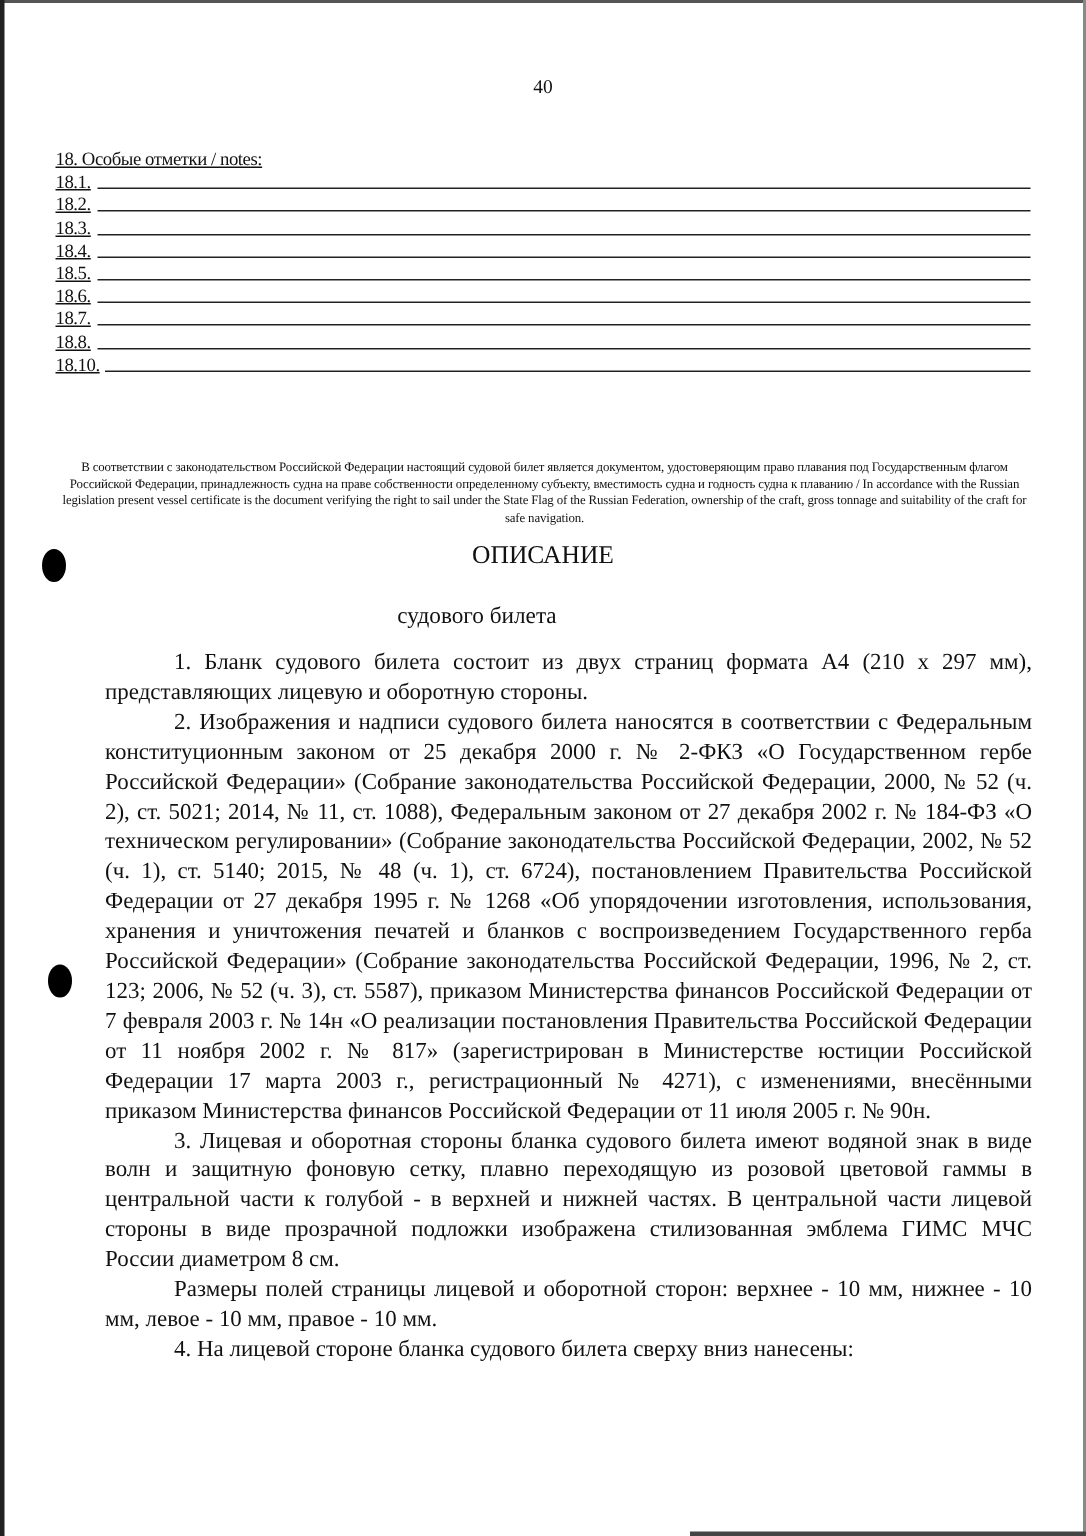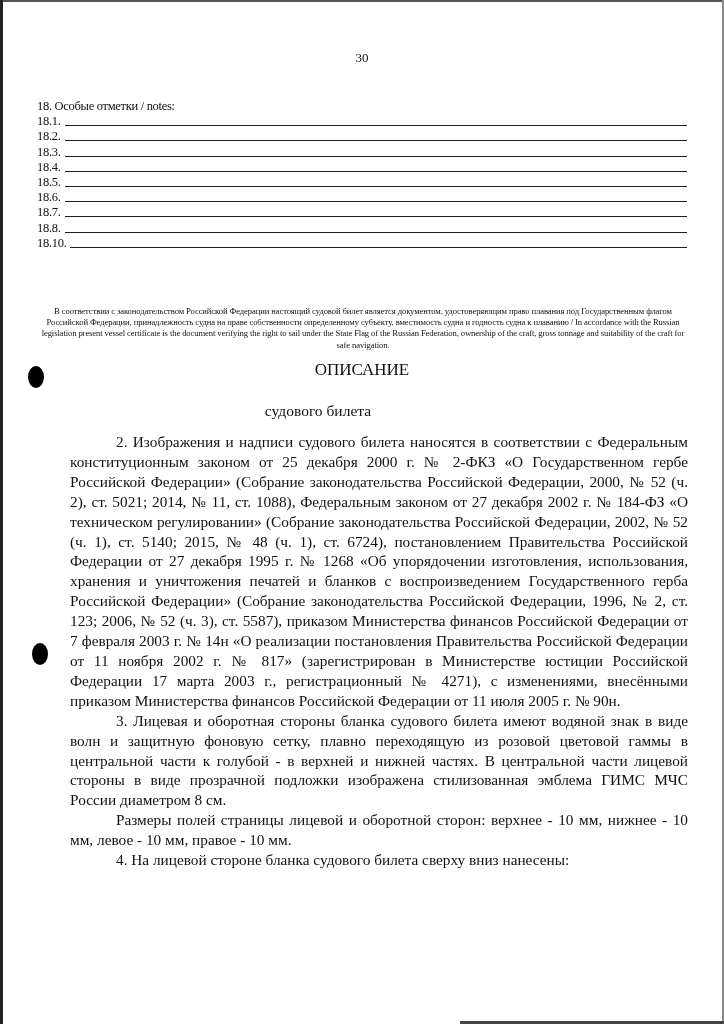--- a/index.html
+++ b/index.html
@@ -54,20 +54,21 @@
       font-size: 13px;
     }
     .notes {
       position: absolute;
       left: 37px;
       top: 99px;
       width: 650px;
       font-size: 12.5px;
       line-height: 15.2px;
       letter-spacing: -0.3px;
+      text-decoration: underline;
     }
     .note-row {
       display: flex;
       align-items: flex-start;
       height: 15.2px;
     }
     .note-label {
       white-space: nowrap;
       padding-right: 4px;
     }
@@ -120,21 +121,21 @@
 <body>
 
 <div class="top-edge"></div>
 <div class="left-edge"></div>
 <div class="right-edge"></div>
 <div class="bottom-edge"></div>
 
 <div class="punch-hole" style="left:28px; top:366px;"></div>
 <div class="punch-hole" style="left:32px; top:643px;"></div>
 
-<div class="page-number">30</div>
+<div class="page-number">40</div>
 
 <div class="notes">
   <div class="note-title">18. Особые отметки / notes:</div>
   <div class="note-row">
     <span class="note-label">18.1.</span>
     <span class="note-line"></span>
   </div>
   <div class="note-row">
     <span class="note-label">18.2.</span>
     <span class="note-line"></span>
@@ -168,17 +169,18 @@
     <span class="note-line"></span>
   </div>
 </div>
 
 <div class="legal-note">В соответствии с законодательством Российской Федерации настоящий судовой билет является документом, удостоверяющим право плавания под Государственным флагом Российской Федерации, принадлежность судна на праве собственности определенному субъекту, вместимость судна и годность судна к плаванию / In accordance with the Russian legislation present vessel certificate is the document verifying the right to sail under the State Flag of the Russian Federation, ownership of the craft, gross tonnage and suitability of the craft for safe navigation.</div>
 
 <div class="heading">ОПИСАНИЕ</div>
 <div class="subheading">судового билета</div>
 
 <div class="body-text">
+  <p>1. Бланк судового билета состоит из двух страниц формата А4 (210 х 297 мм), представляющих лицевую и оборотную стороны.</p>
   <p>2. Изображения и надписи судового билета наносятся в соответствии с Федеральным конституционным законом от 25 декабря 2000 г. № 2-ФКЗ «О Государственном гербе Российской Федерации» (Собрание законодательства Российской Федерации, 2000, № 52 (ч. 2), ст. 5021; 2014, № 11, ст. 1088), Федеральным законом от 27 декабря 2002 г. № 184-ФЗ «О техническом регулировании» (Собрание законодательства Российской Федерации, 2002, № 52 (ч. 1), ст. 5140; 2015, № 48 (ч. 1), ст. 6724), постановлением Правительства Российской Федерации от 27 декабря 1995 г. № 1268 «Об упорядочении изготовления, использования, хранения и уничтожения печатей и бланков с воспроизведением Государственного герба Российской Федерации» (Собрание законодательства Российской Федерации, 1996, № 2, ст. 123; 2006, № 52 (ч. 3), ст. 5587), приказом Министерства финансов Российской Федерации от 7 февраля 2003 г. № 14н «О реализации постановления Правительства Российской Федерации от 11 ноября 2002 г. № 817» (зарегистрирован в Министерстве юстиции Российской Федерации 17 марта 2003 г., регистрационный № 4271), с изменениями, внесёнными приказом Министерства финансов Российской Федерации от 11 июля 2005 г. № 90н.</p>
   <p>3. Лицевая и оборотная стороны бланка судового билета имеют водяной знак в виде волн и защитную фоновую сетку, плавно переходящую из розовой цветовой гаммы в центральной части к голубой - в верхней и нижней частях. В центральной части лицевой стороны в виде прозрачной подложки изображена стилизованная эмблема ГИМС МЧС России диаметром 8 см.</p>
   <p>Размеры полей страницы лицевой и оборотной сторон: верхнее - 10 мм, нижнее - 10 мм, левое - 10 мм, правое - 10 мм.</p>
   <p>4. На лицевой стороне бланка судового билета сверху вниз нанесены:</p>
 </div>
 
 </body></html>

